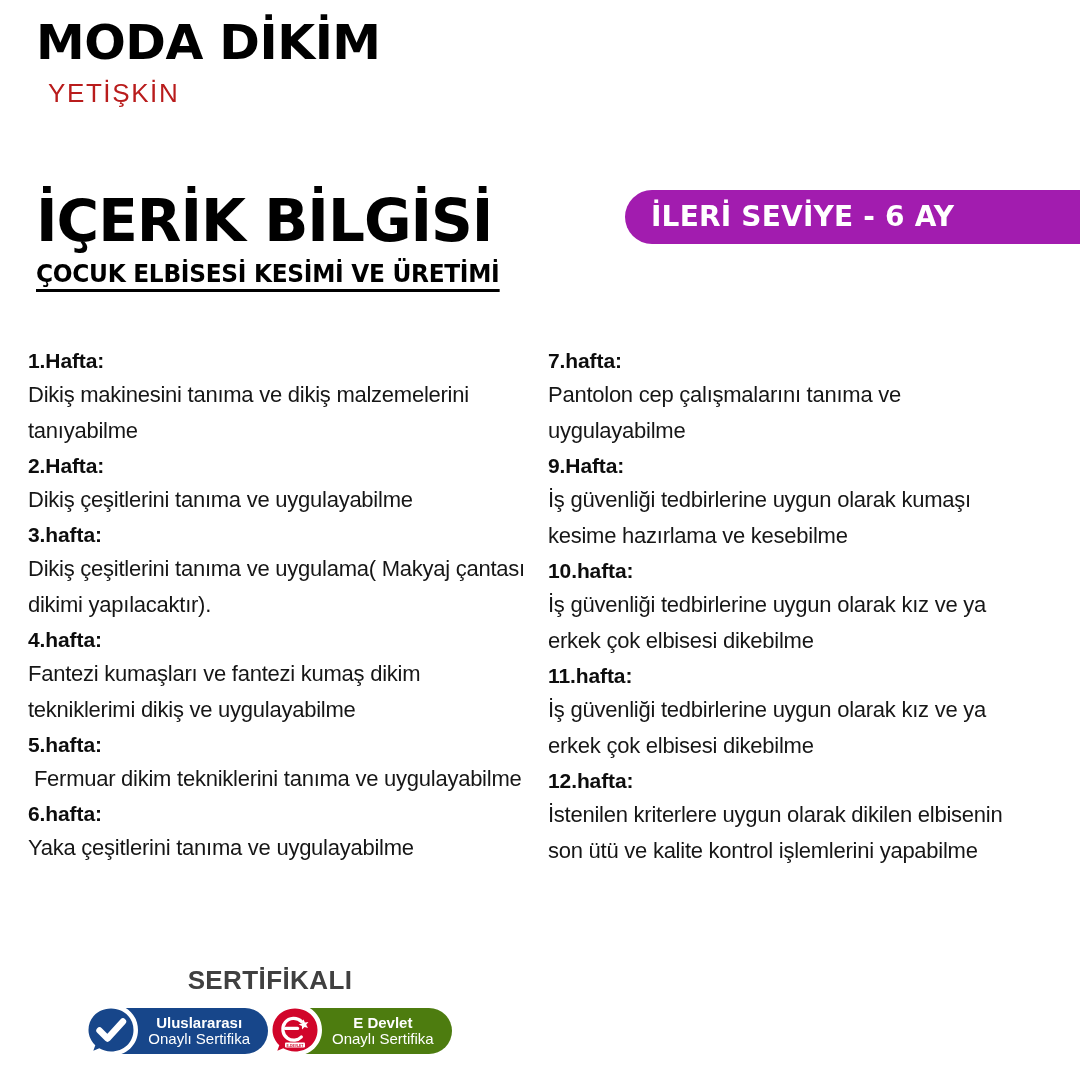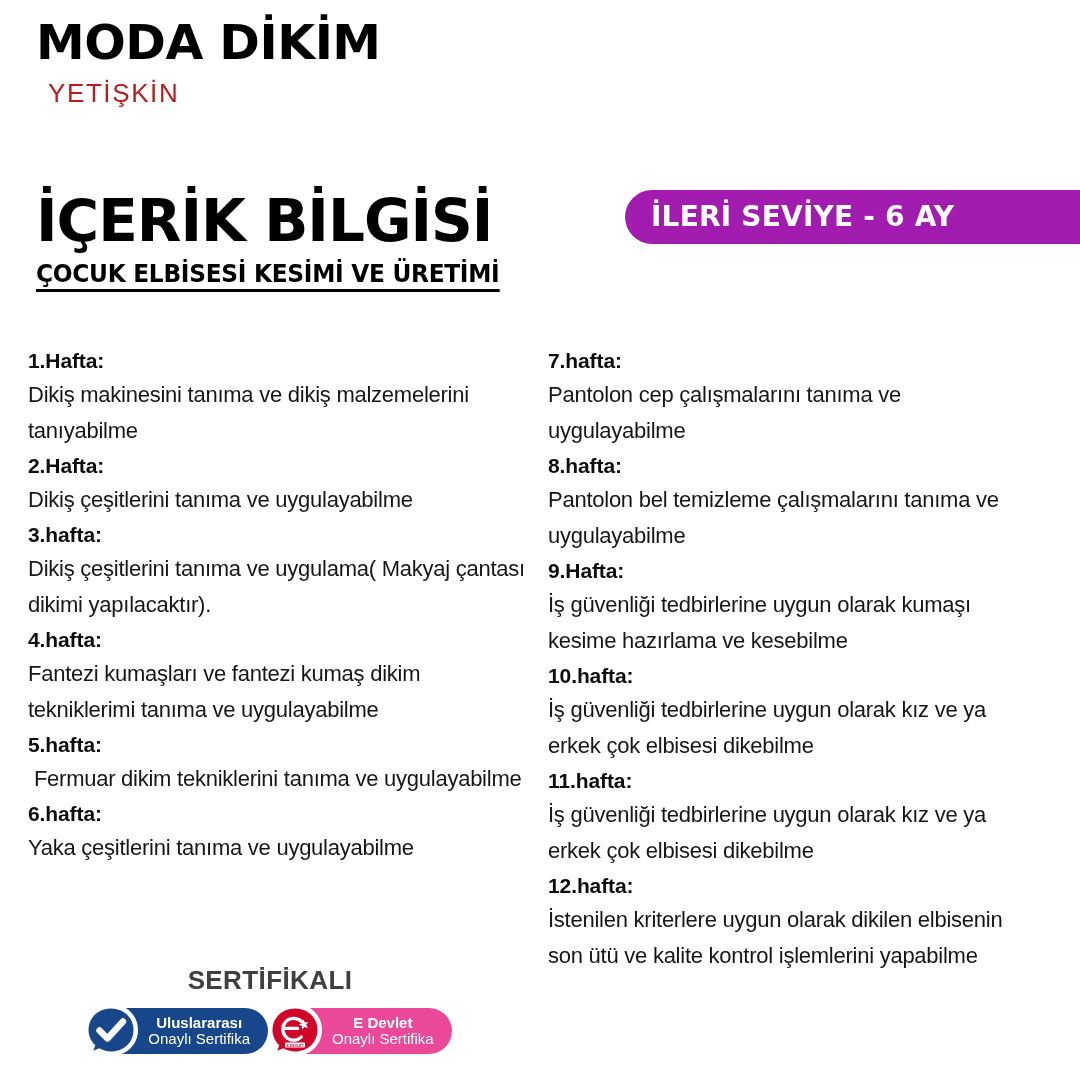--- a/index.html
+++ b/index.html
@@ -179,21 +179,21 @@
   .cert-badge {
     position: relative;
     height: 46px;
     border-radius: 23px;
     display: flex;
     align-items: center;
     padding-right: 18px;
     box-sizing: border-box;
   }
   .cert-badge.blue { background: #17468a; }
-  .cert-badge.red  { background: #ec4899; }
+  .cert-badge.red  { background: #4d7c0f; }
 
   .cert-icon-wrap {
     position: relative;
     width: 58px;
     height: 58px;
     margin-left: -6px;
     margin-right: 4px;
     flex: 0 0 auto;
   }
   .cert-icon-wrap svg {
@@ -253,40 +253,36 @@
       <div class="week">
         <div class="week-label">2.Hafta:</div>
         <div class="week-body">Dikiş çeşitlerini tanıma ve uygulayabilme</div>
       </div>
       <div class="week">
         <div class="week-label">3.hafta:</div>
         <div class="week-body">Dikiş çeşitlerini tanıma ve uygulama( Makyaj çantası dikimi yapılacaktır).</div>
       </div>
       <div class="week">
         <div class="week-label">4.hafta:</div>
-        <div class="week-body">Fantezi kumaşları ve fantezi kumaş dikim tekniklerimi tanıma ve uygulayabilme</div>
+        <div class="week-body">Fantezi kumaşları ve fantezi kumaş dikim tekniklerimi dikiş ve uygulayabilme</div>
       </div>
       <div class="week">
         <div class="week-label">5.hafta:</div>
         <div class="week-body"> Fermuar dikim tekniklerini tanıma ve uygulayabilme</div>
       </div>
       <div class="week">
         <div class="week-label">6.hafta:</div>
         <div class="week-body">Yaka çeşitlerini tanıma ve uygulayabilme</div>
       </div>
     </div>
 
     <div class="col col-right">
       <div class="week">
         <div class="week-label">7.hafta:</div>
         <div class="week-body">Pantolon cep çalışmalarını tanıma ve uygulayabilme</div>
-      </div>
-      <div class="week">
-        <div class="week-label">8.hafta:</div>
-        <div class="week-body">Pantolon bel temizleme çalışmalarını tanıma ve uygulayabilme</div>
       </div>
       <div class="week">
         <div class="week-label">9.Hafta:</div>
         <div class="week-body">İş güvenliği tedbirlerine uygun olarak kumaşı kesime hazırlama ve kesebilme</div>
       </div>
       <div class="week">
         <div class="week-label">10.hafta:</div>
         <div class="week-body">İş güvenliği tedbirlerine uygun olarak kız ve ya erkek çok elbisesi dikebilme</div>
       </div>
       <div class="week">

